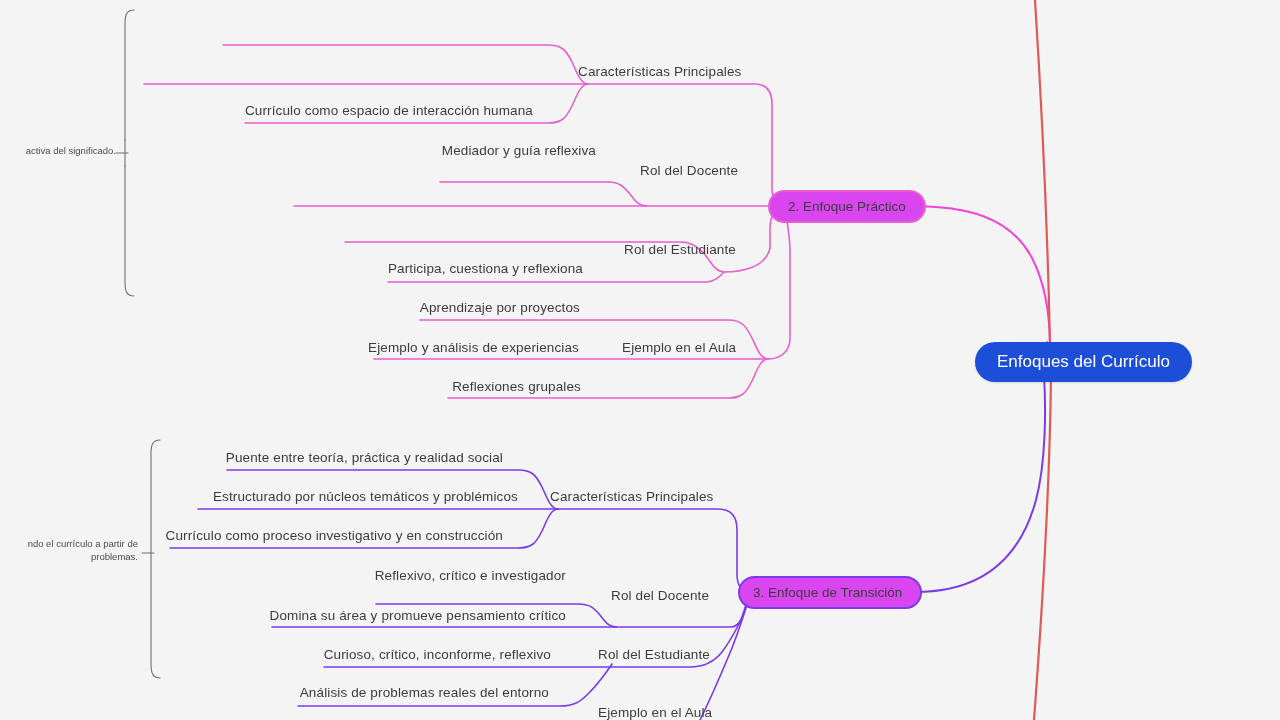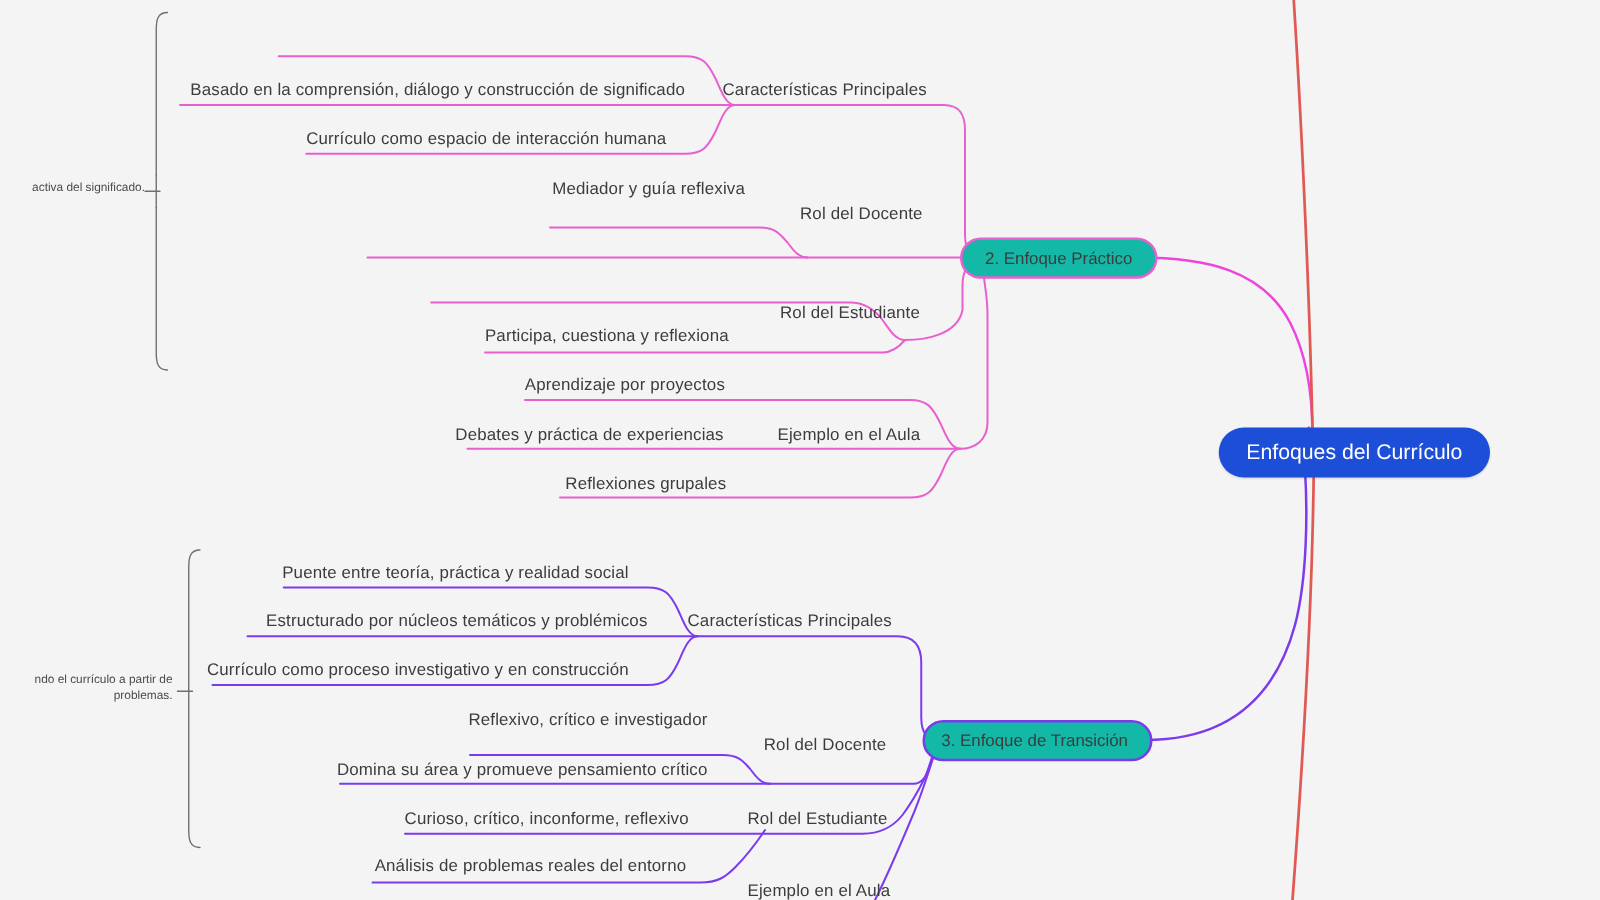--- a/index.html
+++ b/index.html
@@ -46,21 +46,21 @@
     background: #1d4ed8;
     color: #ffffff;
     border-radius: 22px;
     font-size: 17px;
     padding: 10px 22px;
     white-space: nowrap;
     box-shadow: 0 1px 2px rgba(0,0,0,0.12);
   }
   .topic-node {
     position: absolute;
-    background: #14b8a6;
+    background: #d946ef;
     border-radius: 18px;
     font-size: 13.5px;
     color: #3c3c3c;
     padding: 7px 18px;
     white-space: nowrap;
     border: 2px solid #e85fd0;
   }
   .topic-node.purple { border-color: #7c3aed; padding-left: 13px; }
 
   .side-note {
@@ -158,29 +158,28 @@
     </g>
   </svg>
 
   <div class="topic-node" style="left:768px; top:190px;">2. Enfoque Práctico</div>
 
   <div class="label branch" style="left:578px; top:64px;">Características Principales</div>
   <div class="label branch" style="left:640px; top:163px;">Rol del Docente</div>
   <div class="label branch" style="left:624px; top:242px;">Rol del Estudiante</div>
   <div class="label branch" style="left:622px; top:340px;">Ejemplo en el Aula</div>
 
-  <div class="label leaf right" style="left:548px; top:64px;">Basado en la comprensión, diálogo y construcción de significado</div>
   <div class="label leaf right" style="left:533px; top:103px;">Currículo como espacio de interacción humana</div>
 
   <div class="label leaf right" style="left:596px; top:143px;">Mediador y guía reflexiva</div>
 
   <div class="label leaf right" style="left:583px; top:261px;">Participa, cuestiona y reflexiona</div>
 
   <div class="label leaf right" style="left:580px; top:300px;">Aprendizaje por proyectos</div>
-  <div class="label leaf right" style="left:579px; top:340px;">Debates y práctica de experiencias</div>
+  <div class="label leaf right" style="left:579px; top:340px;">Ejemplo y análisis de experiencias</div>
   <div class="label leaf right" style="left:581px; top:379px;">Reflexiones grupales</div>
 
   <div class="topic-node purple" style="left:738px; top:576px;">3. Enfoque de Transición</div>
 
   <div class="label branch" style="left:550px; top:489px;">Características Principales</div>
   <div class="label branch" style="left:611px; top:588px;">Rol del Docente</div>
   <div class="label branch" style="left:598px; top:647px;">Rol del Estudiante</div>
   <div class="label branch" style="left:598px; top:705px;">Ejemplo en el Aula</div>
 
   <div class="label leaf right" style="left:503px; top:450px;padding-left:40px;">Puente entre teoría, práctica y realidad social</div>

